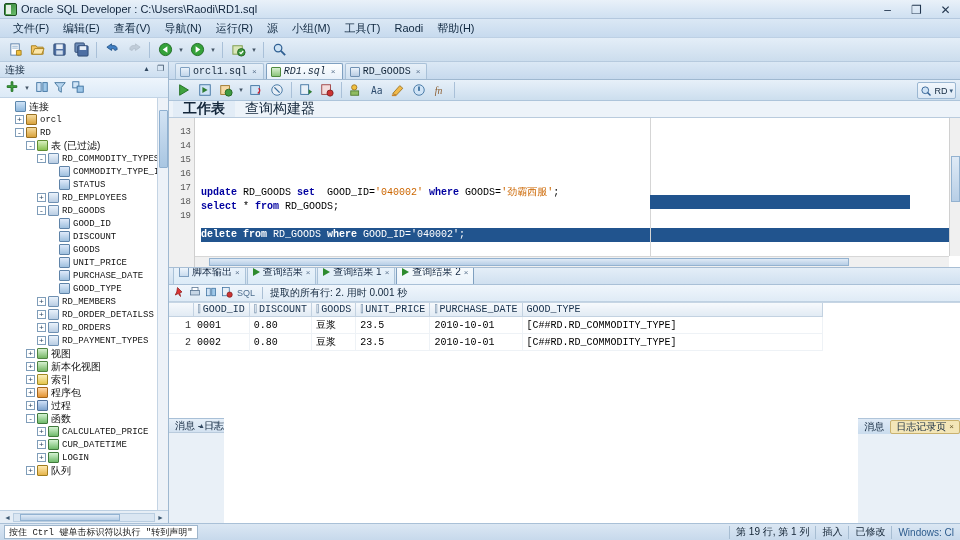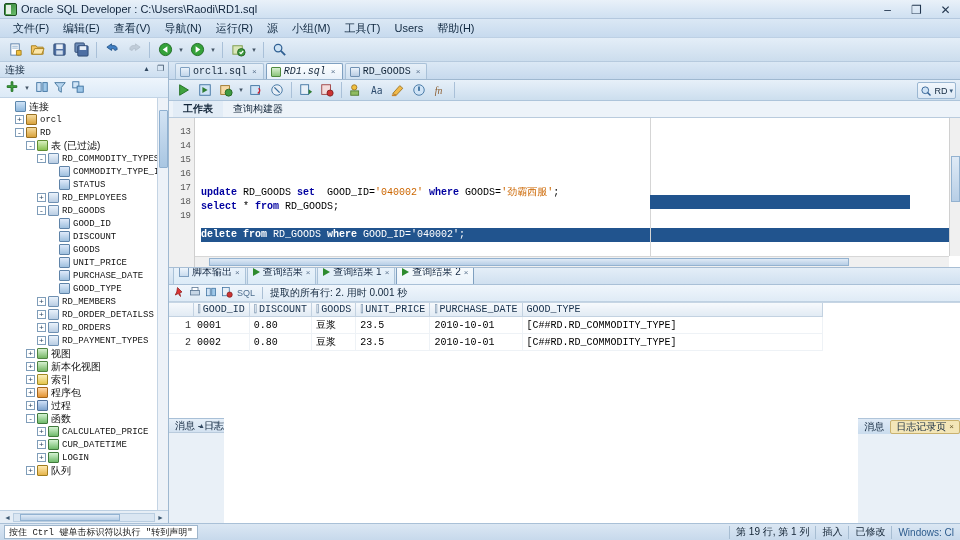--- a/index.html
+++ b/index.html
@@ -207,21 +207,21 @@
   }
   .worksheet-tabs {
     height: 17px; flex:none;
     background:#edf3f9;
     display:flex; align-items:center; gap:0;
     border-bottom:1px solid #b9cbdd;
     padding-left: 4px;
   }
   .wtab {
     padding:0 10px; height:16px; display:flex; align-items:center;
-    font-size:10px; color:#13263a;
+    font-size:14px; color:#13263a;
   }
   .wtab.active { font-weight:bold; background:#e2ecf6; }
 
   
   .editor {
     flex:none; height: 150px;
     background:#fff; position:relative; display:flex;
     border-bottom:1px solid #a8bed4;
     overflow:hidden;
   }
@@ -382,21 +382,21 @@
 
   <div class="menubar">
     <div class="menu-item">文件(F)</div>
     <div class="menu-item">编辑(E)</div>
     <div class="menu-item">查看(V)</div>
     <div class="menu-item">导航(N)</div>
     <div class="menu-item">运行(R)</div>
     <div class="menu-item">源</div>
     <div class="menu-item">小组(M)</div>
     <div class="menu-item">工具(T)</div>
-    <div class="menu-item">Users</div>
+    <div class="menu-item">Raodi</div>
     <div class="menu-item">帮助(H)</div>
   </div>
 
   <div class="maintoolbar">
     <div class="tb-ico">
       <svg width="15" height="15" viewBox="0 0 16 16">
           <rect x="3" y="2" width="9" height="12" fill="#fff" stroke="#5a7fa8"></rect>
           <rect x="4.5" y="4" width="6" height="1" fill="#8fb0cf"></rect>
           <rect x="4.5" y="6" width="6" height="1" fill="#8fb0cf"></rect>
           <path d="M9 9 L14 9 L14 14 L9 14 Z" fill="#f0c040" stroke="#a8811f"></path>

